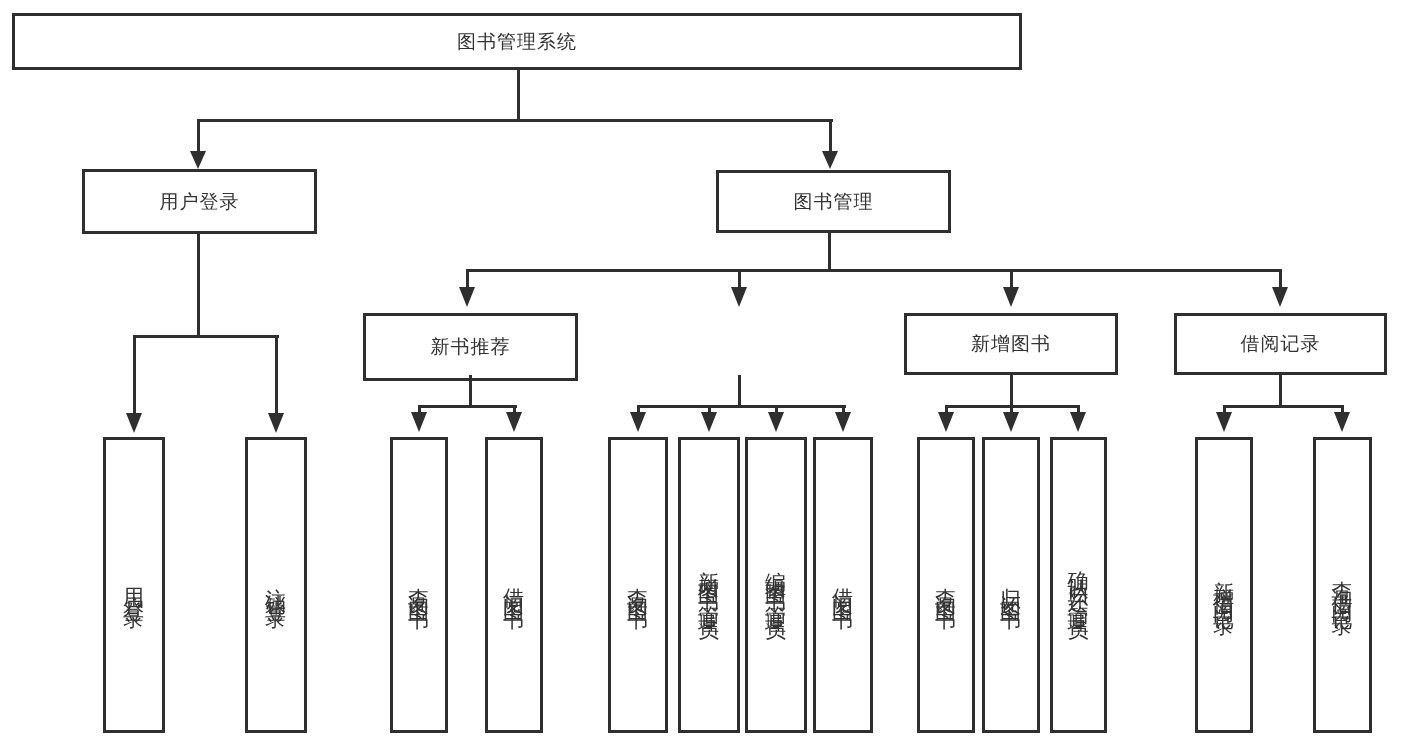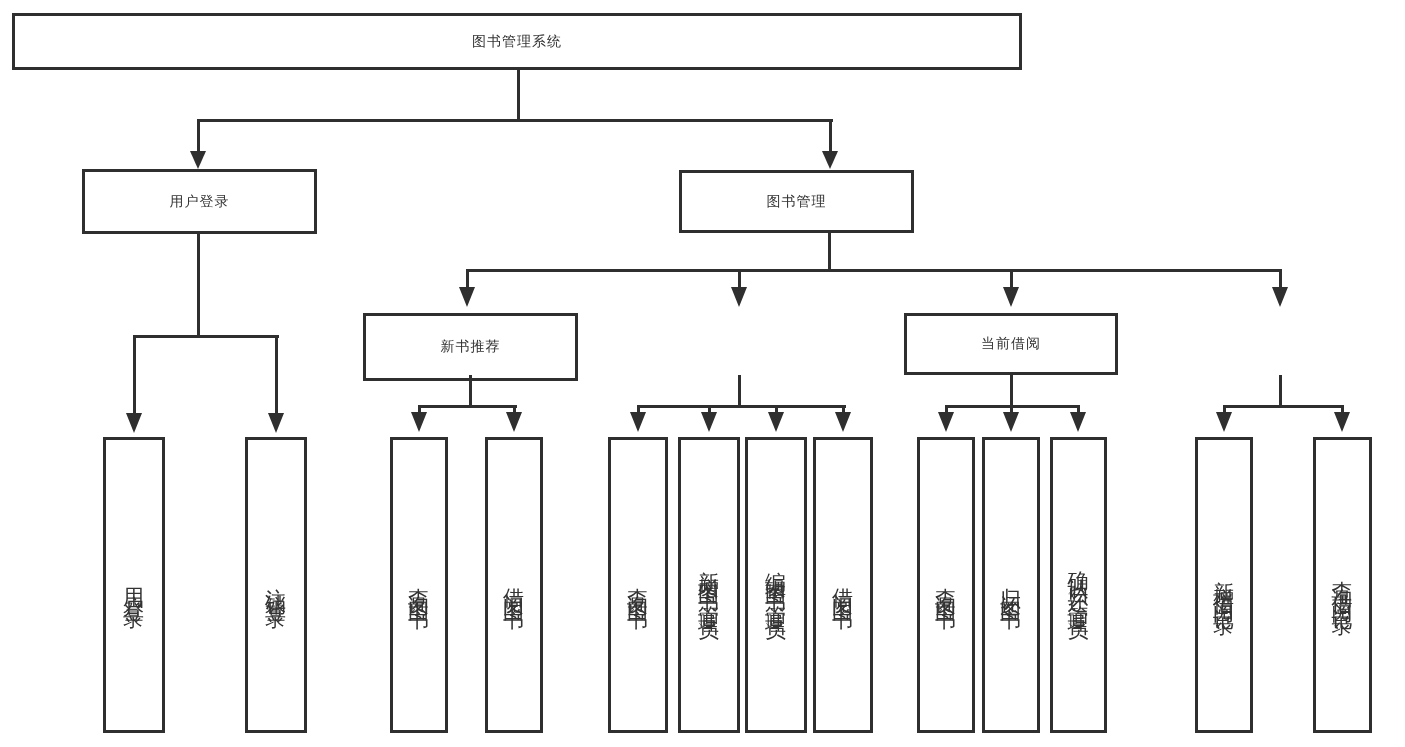--- a/index.html
+++ b/index.html
@@ -14,21 +14,21 @@
     position:absolute;
     box-sizing:border-box;
     border:3px solid #2f2f2f;
     background:#ffffff;
     display:flex;
     align-items:center;
     justify-content:center;
     color:#333333;
   }
   .node.h .lbl{
-    font-size:14px;
+    font-size:19px;
     letter-spacing:1px;
     white-space:nowrap;
   }
   .node.v .lbl{
     writing-mode:vertical-rl;
     text-orientation:mixed;
     font-size:21px;
     letter-spacing:7px;
     line-height:1;
   }
@@ -67,21 +67,21 @@
   <div class="line" style="left:517px;top:70px;width:3px;height:50px;"></div>
   <div class="line" style="left:197px;top:119px;width:636px;height:3px;"></div>
   <div class="line" style="left:197px;top:119px;width:3px;height:33px;"></div>
   <div class="arrow short" style="left:190px;top:151px;"></div>
   <div class="line" style="left:829px;top:119px;width:3px;height:33px;"></div>
   <div class="arrow short" style="left:822px;top:151px;"></div>
 
   <div class="node h" style="left:82px;top:169px;width:235px;height:65px;">
     <span class="lbl">用户登录</span>
   </div>
-  <div class="node h" style="left:679px;top:170px;width:235px;height:63px;">
+  <div class="node h" style="left:716px;top:170px;width:235px;height:63px;">
     <span class="lbl">图书管理</span>
   </div>
 
   <div class="line" style="left:197px;top:234px;width:3px;height:103px;"></div>
   <div class="line" style="left:133px;top:335px;width:146px;height:3px;"></div>
   <div class="line" style="left:133px;top:335px;width:3px;height:79px;"></div>
   <div class="arrow" style="left:126px;top:413px;"></div>
   <div class="line" style="left:275px;top:335px;width:3px;height:79px;"></div>
   <div class="arrow" style="left:268px;top:413px;"></div>
 
@@ -93,21 +93,24 @@
   <div class="arrow" style="left:731px;top:287px;"></div>
   <div class="line" style="left:1010px;top:269px;width:3px;height:18px;"></div>
   <div class="arrow" style="left:1003px;top:287px;"></div>
   <div class="line" style="left:1279px;top:269px;width:3px;height:18px;"></div>
   <div class="arrow" style="left:1272px;top:287px;"></div>
 
   <div class="node h" style="left:363px;top:313px;width:215px;height:68px;">
     <span class="lbl">新书推荐</span>
   </div>
   <div class="node h" style="left:904px;top:313px;width:214px;height:62px;">
-    <span class="lbl">当前借阅</span>
+    <span class="lbl">新增图书</span>
+  </div>
+  <div class="node h" style="left:1174px;top:313px;width:213px;height:62px;">
+    <span class="lbl">借阅记录</span>
   </div>
 
   <div class="line" style="left:469px;top:375px;width:3px;height:33px;"></div>
   <div class="line" style="left:418px;top:405px;width:99px;height:3px;"></div>
   <div class="line" style="left:418px;top:405px;width:3px;height:8px;"></div>
   <div class="arrow" style="left:411px;top:412px;"></div>
   <div class="line" style="left:513px;top:405px;width:3px;height:8px;"></div>
   <div class="arrow" style="left:506px;top:412px;"></div>
 
   <div class="line" style="left:738px;top:375px;width:3px;height:33px;"></div>

